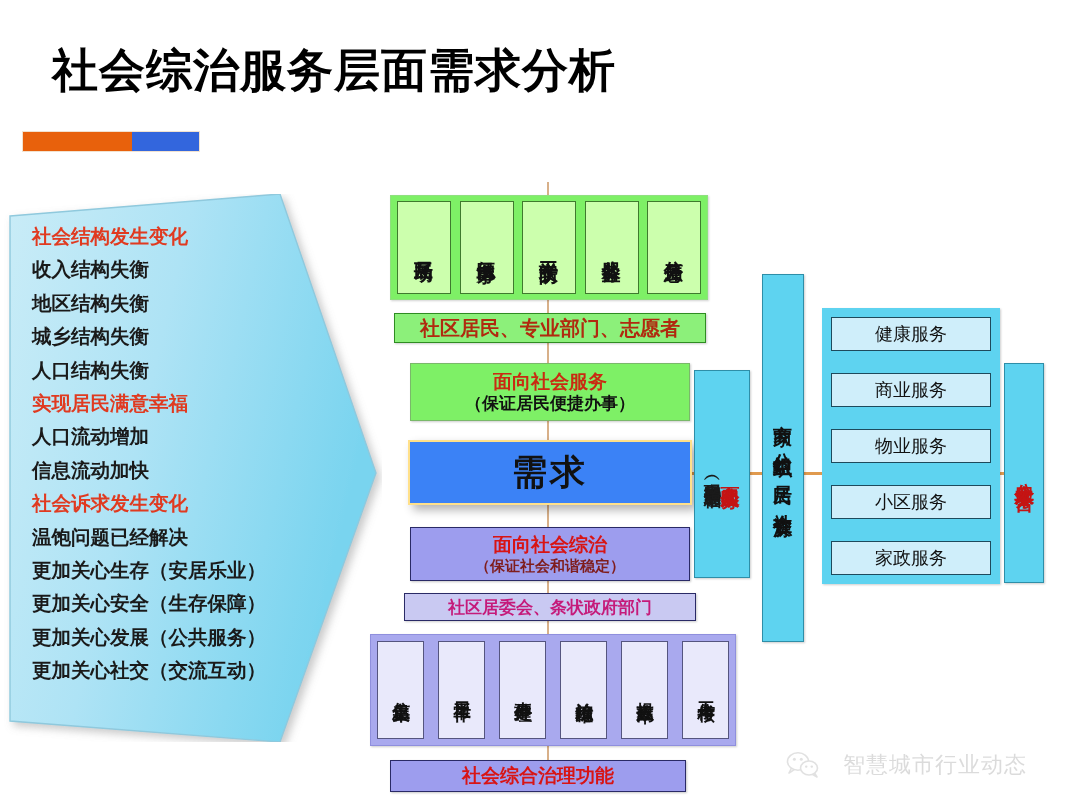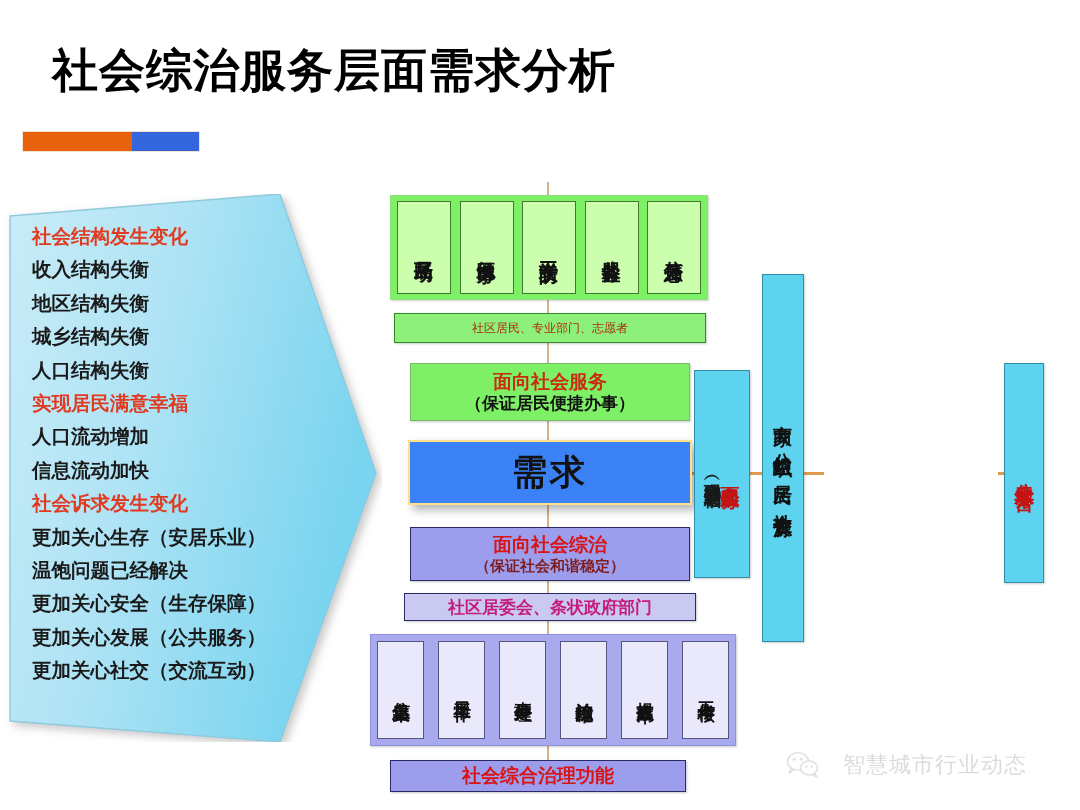--- a/index.html
+++ b/index.html
@@ -55,21 +55,21 @@
   .vcell{
     width:54px;background:#ccffad;border:1.4px solid #3f7a2e;
     display:flex;align-items:center;justify-content:center;
     box-sizing:border-box;
   }
   .vtext{writing-mode:vertical-rl;text-orientation:upright;
          font-size:19px;font-weight:bold;color:#111;letter-spacing:1px;line-height:1;}
   .g-actors{
     left:394px;top:305px;width:312px;height:30px;
     background:#8cf07a;border:1.5px solid #2f8c22;
-    font-size:12px;font-weight:normal;color:#b02a0f;
+    font-size:20px;font-weight:bold;color:#b02a0f;
     box-shadow:1px 1px 2px rgba(0,0,0,.2);
   }
   .g-face{
     left:410px;top:355px;width:280px;height:58px;
     background:#7ef066;border:1.5px solid #7ab86a;
     flex-direction:column;line-height:1.28;
     box-shadow:1px 1px 2px rgba(0,0,0,.2);
   }
   .g-face .l1{font-size:19px;font-weight:bold;color:#c92b12;}
   .g-face .l2{font-size:17px;font-weight:bold;color:#111;}
@@ -192,22 +192,22 @@
     <div class="arrow-list">
       <div class="hl">社会结构发生变化</div>
       <div>收入结构失衡</div>
       <div>地区结构失衡</div>
       <div>城乡结构失衡</div>
       <div>人口结构失衡</div>
       <div class="hl">实现居民满意幸福</div>
       <div>人口流动增加</div>
       <div>信息流动加快</div>
       <div class="hl">社会诉求发生变化</div>
+      <div>温饱问题已经解决</div>
       <div>更加关心生存（安居乐业）</div>
-      <div>温饱问题已经解决</div>
       <div>更加关心安全（生存保障）</div>
       <div>更加关心发展（公共服务）</div>
       <div>更加关心社交（交流互动）</div>
     </div>
   </div>
 
   <div class="vline" style="left:547px;top:174px;height:14px;"></div>
   <div class="vline" style="left:547px;top:292px;height:14px;"></div>
   <div class="vline" style="left:547px;top:335px;height:21px;"></div>
   <div class="vline" style="left:547px;top:413px;height:20px;"></div>
@@ -285,20 +285,29 @@
 
   <div class="cbox c-public">
     <span class="vtext t1">面向公众服务</span>
     <span class="vtext t2">（实现居民满意幸福）</span>
   </div>
 
   <div class="cbox c-res">
     <span class="vtext">商家 公益组织 居民 社会资源</span>
   </div>
 
+  <div class="cbox c-services">
+    <div class="inner">
+      <div class="svc">健康服务</div>
+      <div class="svc">商业服务</div>
+      <div class="svc">物业服务</div>
+      <div class="svc">小区服务</div>
+      <div class="svc">家政服务</div>
+    </div>
+  </div>
 
   <div class="cbox c-platform">
     <span class="vtext">公众服务平台</span>
   </div>
 
   <div class="wm">
     <svg width="34" height="28" viewBox="0 0 34 28">
       <ellipse cx="12" cy="10.5" rx="10.5" ry="8.8" fill="none" stroke="#c4c4c4" stroke-width="1.6"></ellipse>
       <path d="M5.5,17 L3,22 L8.3,18.6" fill="none" stroke="#c4c4c4" stroke-width="1.6" stroke-linejoin="round"></path>
       <circle cx="8.4" cy="8.2" r="1.5" fill="#c4c4c4"></circle>

